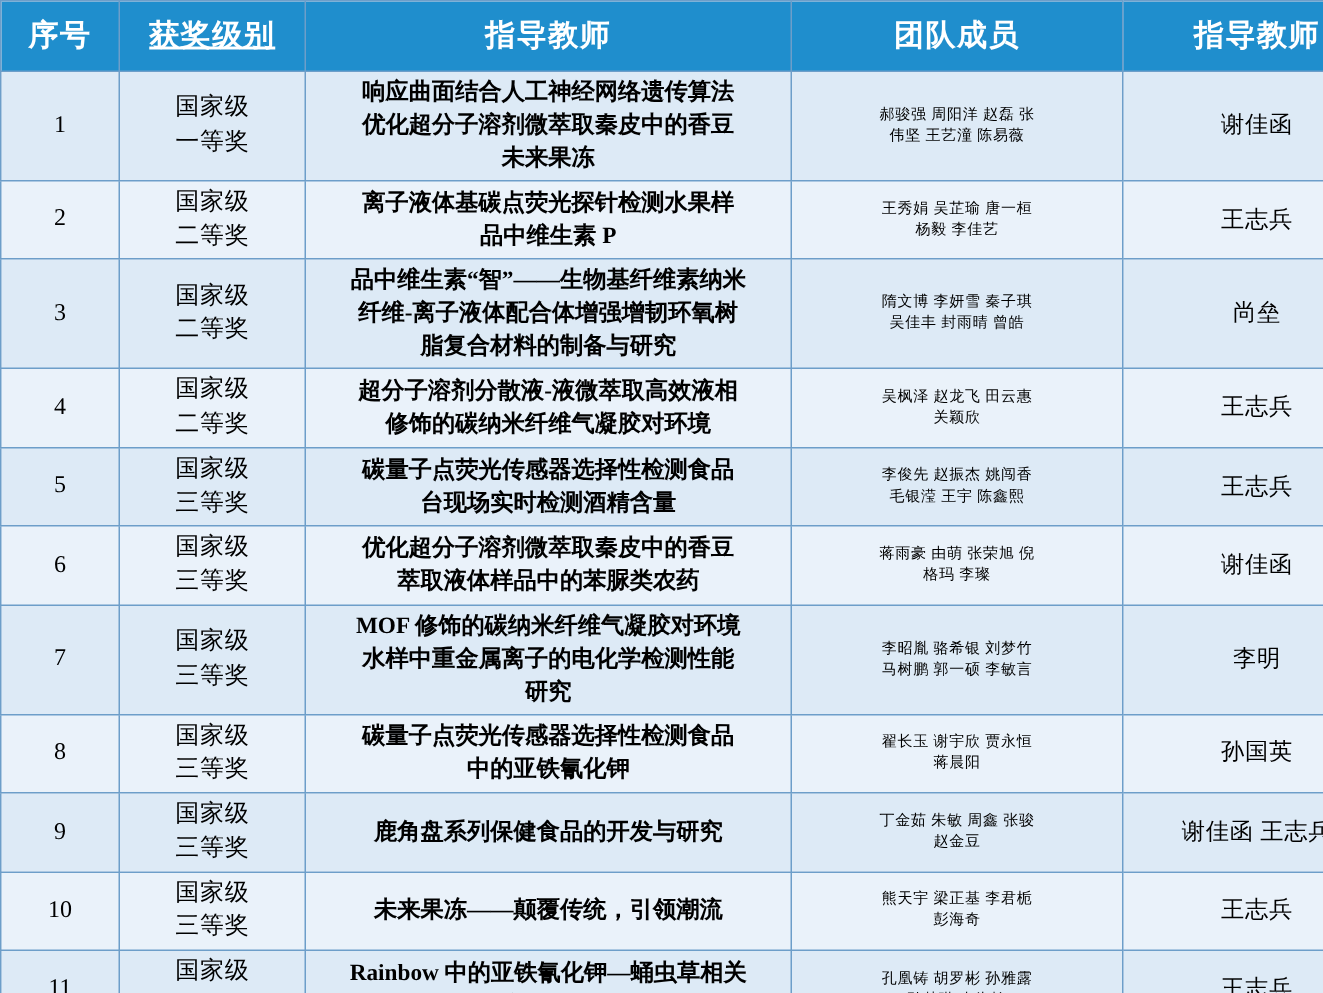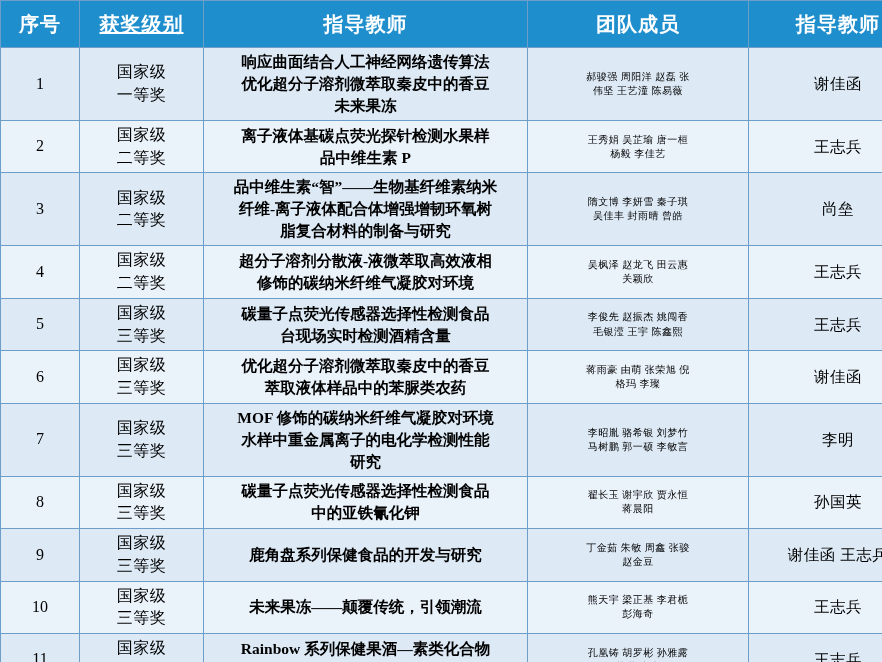--- a/index.html
+++ b/index.html
@@ -348,21 +348,21 @@
       <tr>
         <td class="col-no">11</td>
         <td class="col-level">
           <div class="cell-lines">
             <span>国家级</span>
             <span>三等奖</span>
           </div>
         </td>
         <td class="col-title">
           <div class="cell-lines">
-            <span>Rainbow 系列保健果酒—素类化合物</span>
+            <span>Rainbow 中的亚铁氰化钾—蛹虫草相关</span>
             <span>产品开发</span>
           </div>
         </td>
         <td class="col-members">
           <div class="cell-lines">
             <span>孔凰铸  胡罗彬  孙雅露</span>
             <span>孙慧琳  李为岭</span>
           </div>
         </td>
         <td class="col-teacher">

